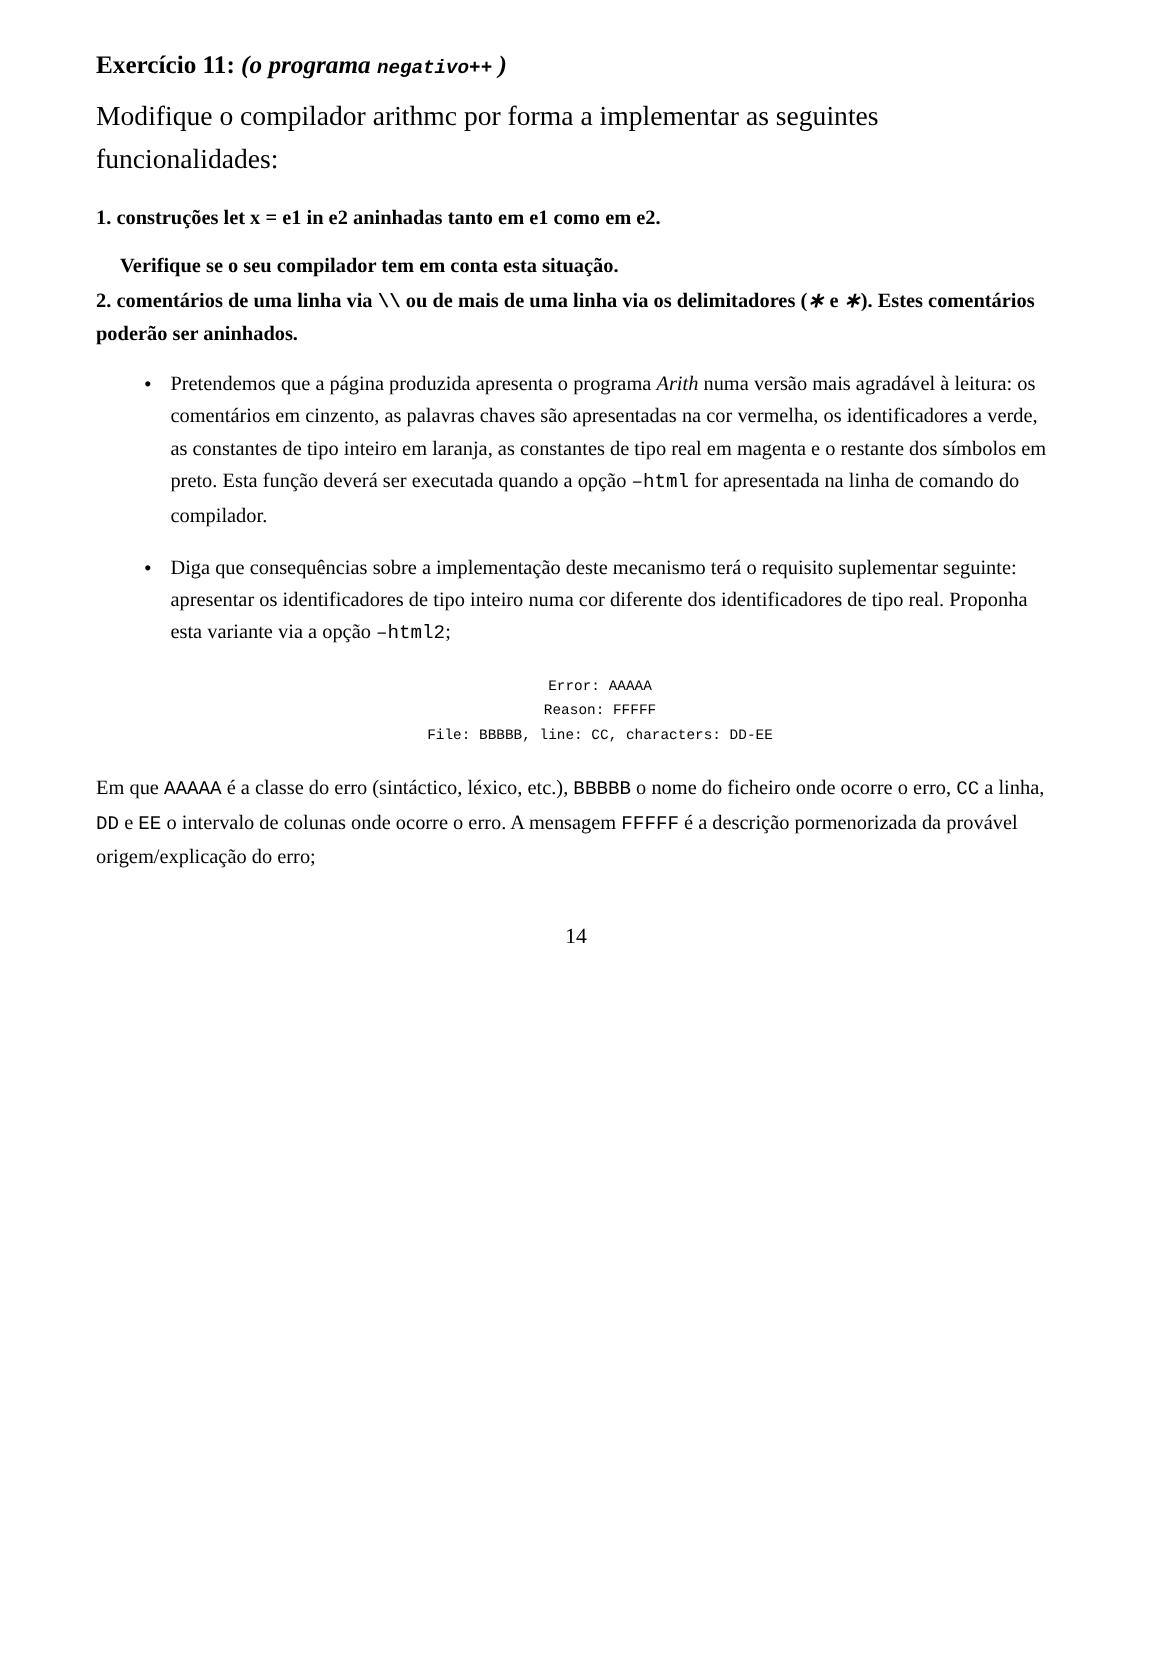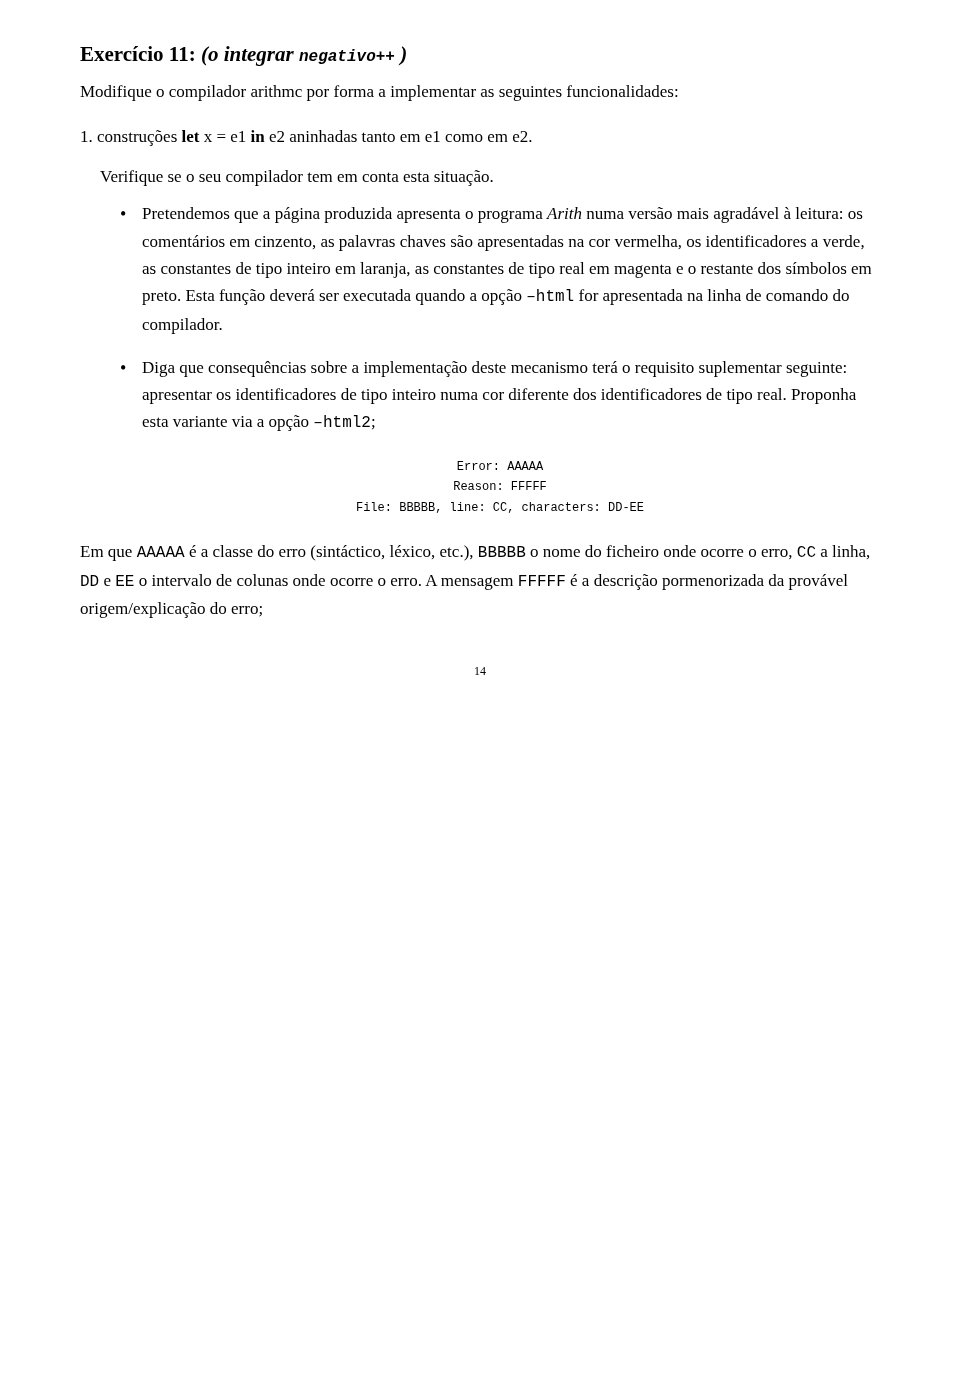--- a/index.html
+++ b/index.html
@@ -25,29 +25,30 @@
     }
 
     h1.exercise-title {
       font-size: 21px;
       font-weight: bold;
       margin-bottom: 10px;
       line-height: 1.4;
     }
 
     .subtitle {
-      font-size: 17px;
+      font-size: 23px;
       margin-bottom: 18px;
       line-height: 1.55;
     }
 
     .numbered-list {
       list-style: none;
       padding: 0;
       margin: 0;
+      font-weight: bold;
     }
 
     .numbered-item {
       margin-bottom: 14px;
       padding-left: 0;
       line-height: 1.55;
     }
 
     code, .mono {
       font-family: 'Courier New', Courier, monospace;
@@ -84,54 +85,57 @@
     }
 
     .footer-text {
       margin-top: 20px;
       line-height: 1.6;
     }
 
     .page-number {
       text-align: center;
       margin-top: 40px;
-      font-size: 12px;
+      font-size: 18px;
     }
 
     .italic {
       font-style: italic;
     }
   </style>
 </head>
 <body>
 
 <div class="page-content">
 
   <h1 class="exercise-title">
     <span>Exercício 11:</span>
     <span class="italic">
-      <span>(o integrar</span>
+      <span>(o programa</span>
       <span class="mono italic">negativo++</span>
       <span>)</span>
     </span>
   </h1>
 
   <p class="subtitle">Modifique o compilador arithmc por forma a implementar as seguintes funcionalidades:</p>
 
   <ol class="numbered-list">
 
     <li class="numbered-item">
       <span>1. construções <strong>let</strong> x = e1 <strong>in</strong> e2 aninhadas tanto em e1 como em e2.</span>
     </li>
 
     <li class="numbered-item" style="margin-left:20px; margin-bottom:3px;">
       <span>Verifique se o seu compilador tem em conta esta situação.</span>
     </li>
 
 
+    <li class="numbered-item">
+      <span>2. comentários de uma linha via <code>\\</code> ou de mais de uma linha via os delimitadores (<span style="font-style:italic">∗</span> e <span style="font-style:italic">∗</span>). Estes comentários poderão ser aninhados.</span>
+    </li>
 
 
   </ol>
 
   <ul class="bullet-list">
 
     <li class="bullet-item">
       <span>Pretendemos que a página produzida apresenta o programa <em>Arith</em> numa versão mais agradável à leitura: os comentários em cinzento, as palavras chaves são apresentadas na cor vermelha, os identificadores a verde, as constantes de tipo inteiro em laranja, as constantes de tipo real em magenta e o restante dos símbolos em preto. Esta função deverá ser executada quando a opção <code>–html</code> for apresentada na linha de comando do compilador.</span>
     </li>
 

